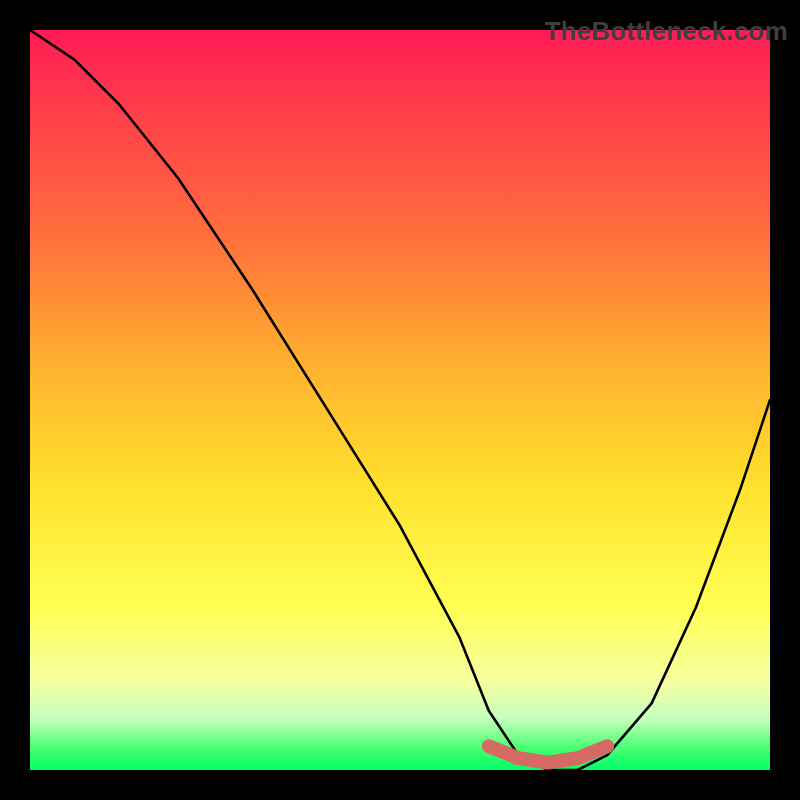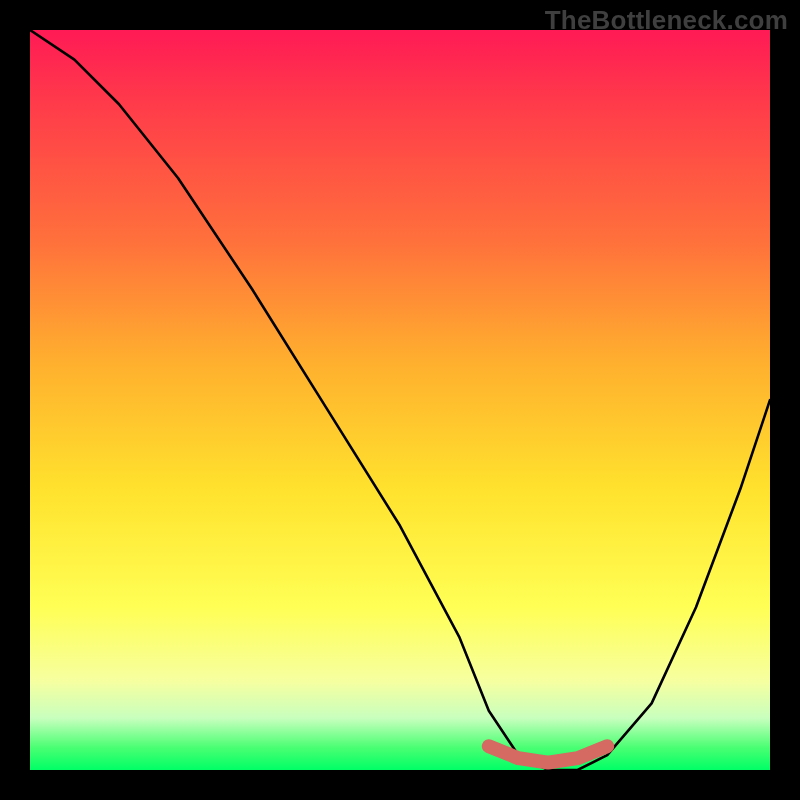--- a/index.html
+++ b/index.html
@@ -11,21 +11,21 @@
     overflow: hidden;
     font-family: Arial, Helvetica, sans-serif;
   }
   .frame {
     position: absolute;
     inset: 0;
     background: #000;
   }
   .watermark {
     position: absolute;
-    top: 5px;
+    top: 16px;
     right: 12px;
     color: #3f3f3f;
     font-size: 26px;
     font-weight: 600;
     letter-spacing: 0.2px;
     z-index: 20;
     user-select: none;
   }
   .plot-area {
     position: absolute;

